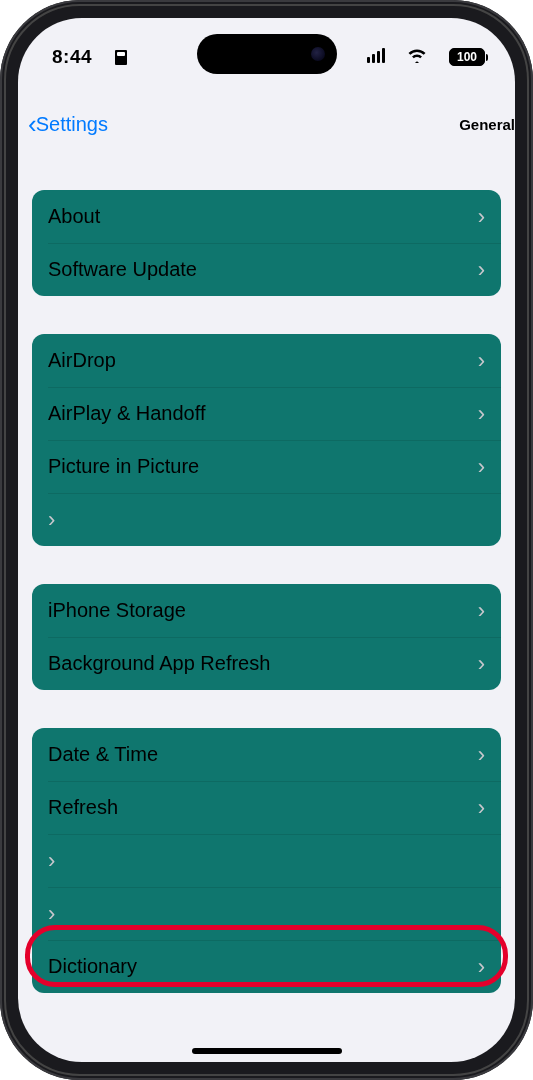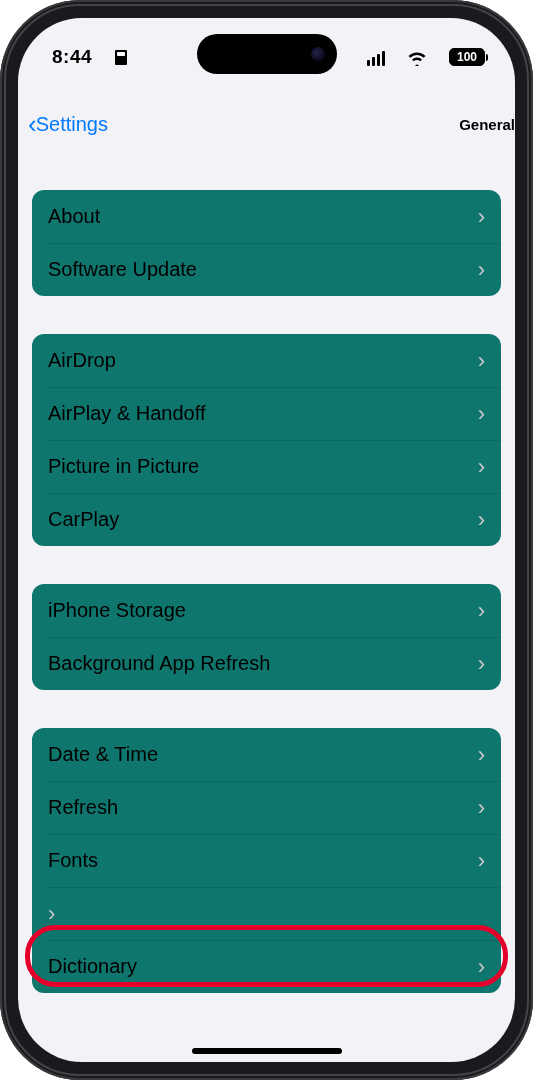--- a/index.html
+++ b/index.html
@@ -81,21 +81,21 @@
       background: #000;
       border-radius: 1px;
       position:relative;
     }
     .sim-icon::after{
       content:''; position:absolute; top:2px; left:2px;
       width:8px; height:4px; background:#fff; border-radius:1px;
     }
     .status-right {
       display: flex;
-      align-items: flex-end;
+      align-items: flex-start;
       gap: 22px;
     }
     .cell-bars { display:flex; align-items:flex-end; gap:1.5px; }
     .cell-bars span { width:3.5px; background:#000; border-radius:1px; }
     .cell-bars span:nth-child(1){height:6px}
     .cell-bars span:nth-child(2){height:9px}
     .cell-bars span:nth-child(3){height:12px}
     .cell-bars span:nth-child(4){height:15px}
     .wifi {
       width:20px; height:15px; position:relative;
@@ -244,21 +244,20 @@
         </div>
         <div class="row">
           <span class="row-label">AirPlay &amp; Handoff</span>
           <span class="chev">›</span>
         </div>
         <div class="row">
           <span class="row-label">Picture in Picture</span>
           <span class="chev">›</span>
         </div>
         <div class="row">
-          <span class="row-label">CarPlay</span>
           <span class="chev">›</span>
         </div>
       </div>
 
       <div class="group">
         <div class="row">
           <span class="row-label">iPhone Storage</span>
           <span class="chev">›</span>
         </div>
         <div class="row">
@@ -270,21 +269,20 @@
       <div class="group">
         <div class="row">
           <span class="row-label">Date &amp; Time</span>
           <span class="chev">›</span>
         </div>
         <div class="row">
           <span class="row-label">Refresh</span>
           <span class="chev">›</span>
         </div>
         <div class="row">
-          <span class="row-label">Fonts</span>
           <span class="chev">›</span>
         </div>
         <div class="row">
           <span class="chev">›</span>
         </div>
         <div class="row">
           <span class="row-label">Dictionary</span>
           <span class="chev">›</span>
         </div>
       </div>

